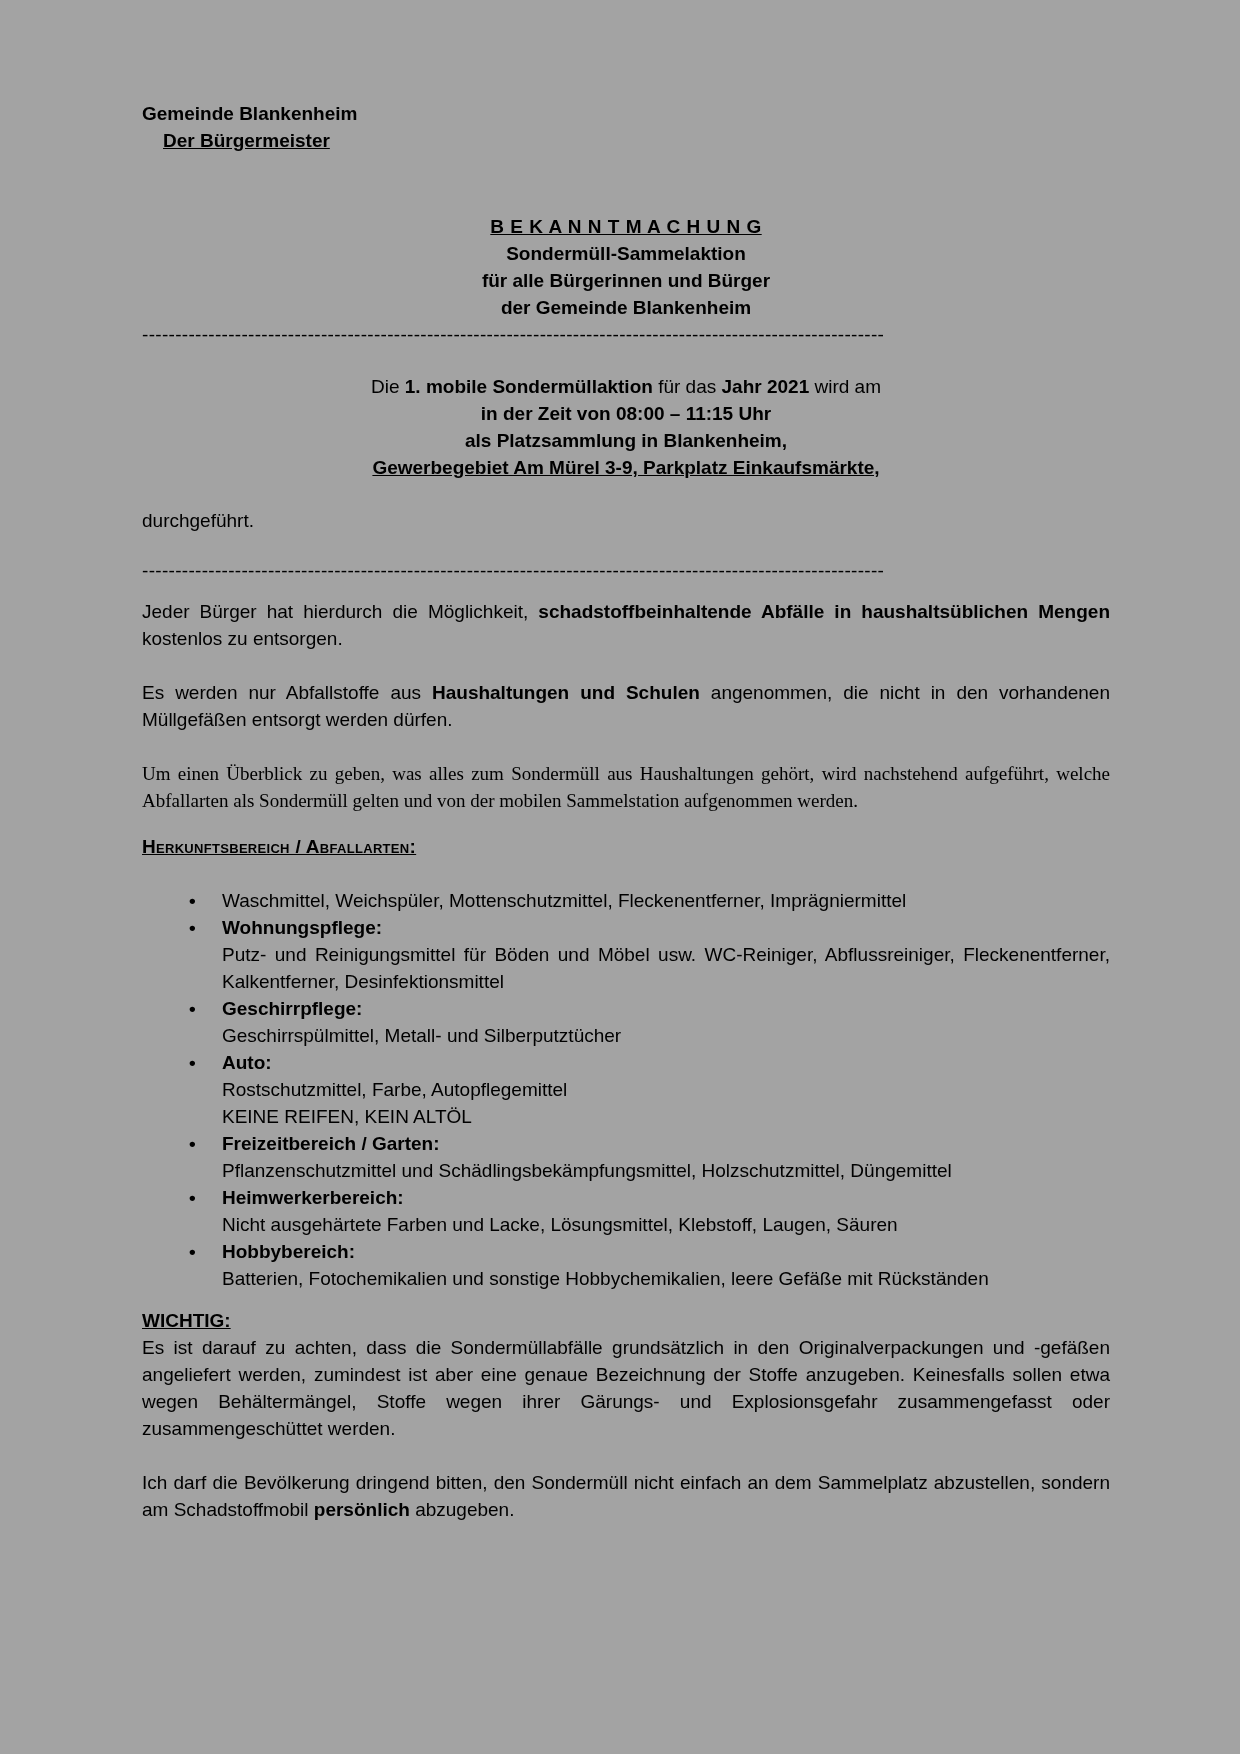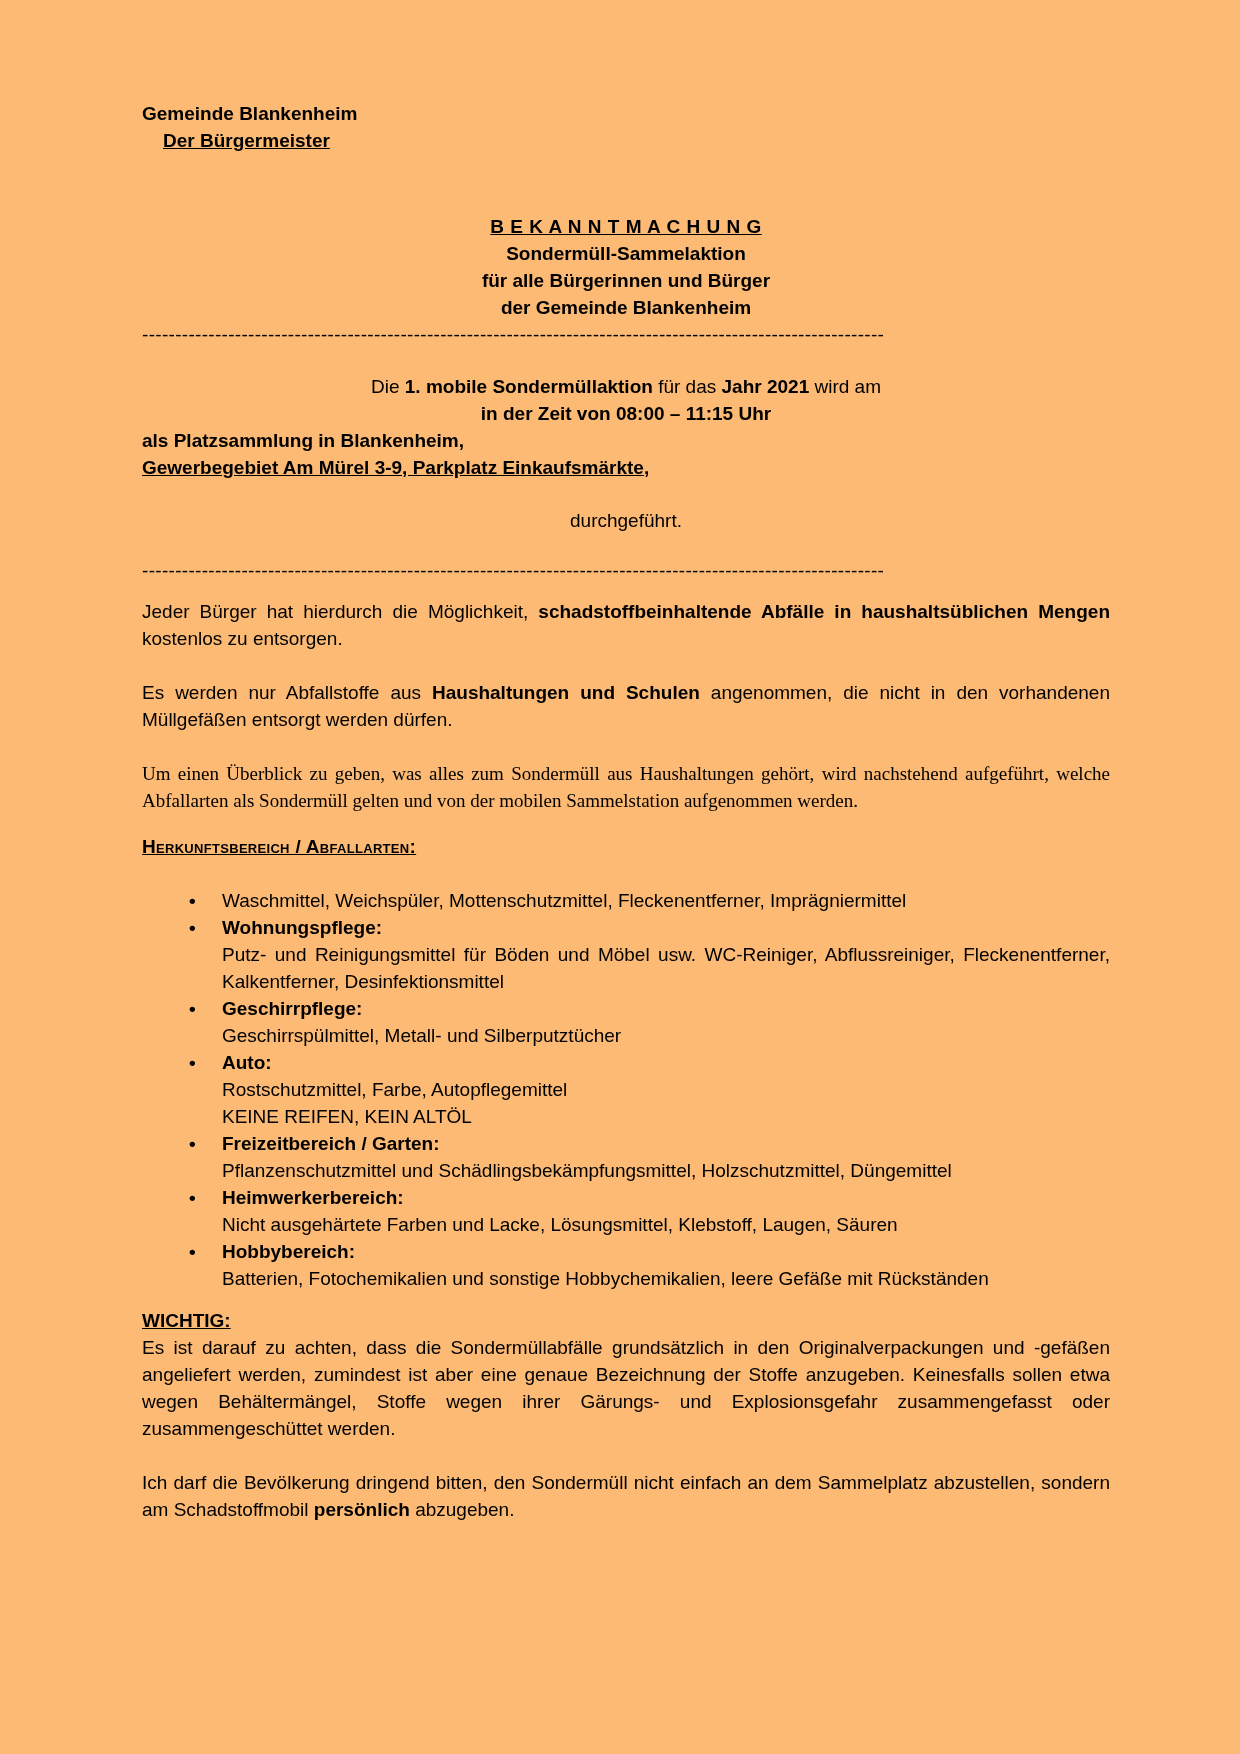--- a/index.html
+++ b/index.html
@@ -1,21 +1,21 @@
 <!DOCTYPE html>
 <html><head>
 <meta charset="utf-8">
 <style>
   html, body { margin: 0; padding: 0; background: #e8e8e8; }
   .page {
     position: relative;
     width: 1240px;
     height: 1754px;
     margin: 0 auto;
-    background: #fdba74;
+    background: #a3a3a3;
     color: #000000;
     font-family: "Liberation Sans", "DejaVu Sans", sans-serif;
     font-size: 19px;
     line-height: 27px;
     padding: 100px 130px 0 142px;
     box-sizing: border-box;
     overflow: hidden;
   }
   .b { font-weight: bold; }
   .u { text-decoration: underline; }
@@ -33,22 +33,22 @@
   .subtitle-block { margin-top: 23px; font-weight: bold; text-align: center; }
   .divider {
     margin-top: 0;
     white-space: nowrap;
     overflow: hidden;
     letter-spacing: 0.3px;
   }
   .divider2 { margin-top: 23px; }
   .intro-line { margin-top: 25px; text-align: center; }
   .date-block { margin-top: 25px; font-weight: bold; text-align: center; }
-  .location-block { margin-top: 26px; font-weight: bold; }
-  .conducted-line { margin-top: 26px; text-align: center; }
+  .location-block { margin-top: 26px; font-weight: bold; text-align: center; }
+  .conducted-line { margin-top: 26px; text-align: left; }
   .para-1 { margin-top: 14px; }
   .para-2 { margin-top: 27px; }
   .para-3 { margin-top: 27px; font-family: Liberation Serif, serif; }
   .section-heading {
     margin-top: 19px;
     font-size: 19px;
     font-weight: bold;
     text-decoration: underline;
     font-variant: small-caps;
     letter-spacing: 0.3px;

